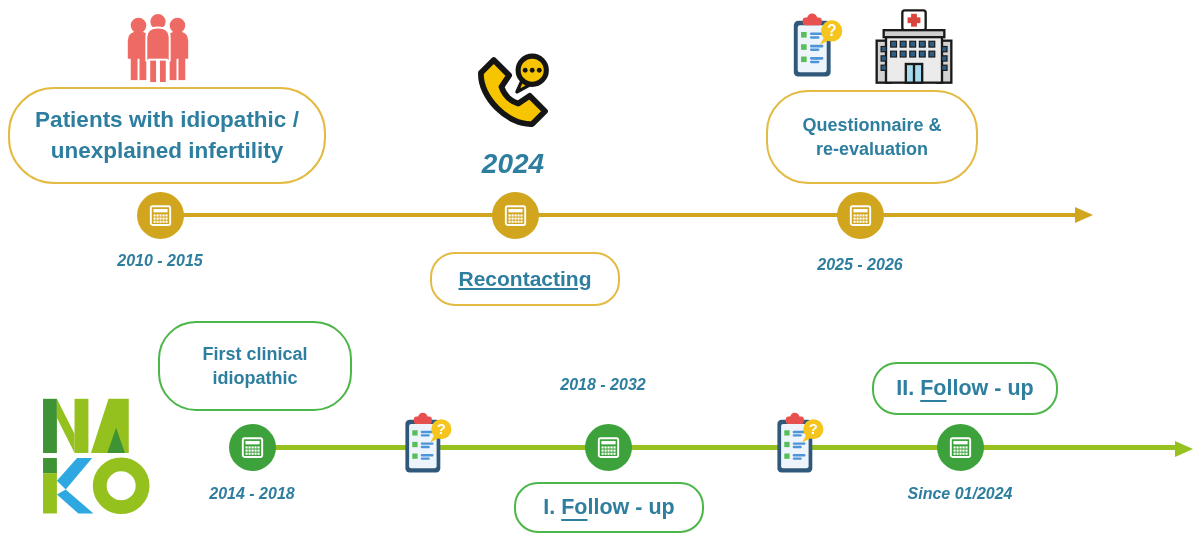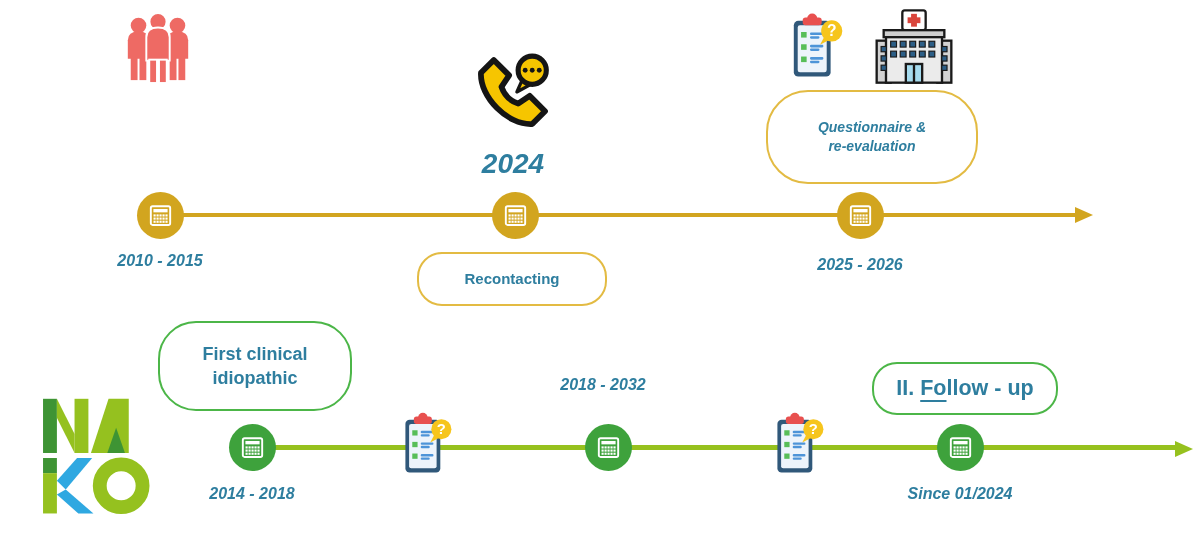--- a/index.html
+++ b/index.html
@@ -163,50 +163,56 @@
 
 <div class="canvas">
 
   <div class="tl-line gold-line" style="left:160px;top:213px;width:916px;"></div>
   <div class="arrow gold-arrow" style="left:1075px;top:207px;"></div>
 
   <svg class="abs" style="left:118px;top:10px;width:80px;height:74px;">
       <use href="#sym-people"></use>
     </svg>
 
+  <div class="pill pill-gold" style="left:8px;top:87px;width:314px;height:93px;border-radius:46px;font-size:22.5px;">
+    <div>
+      <span>Patients with idiopathic /</span><br>
+      <span>unexplained infertility</span>
+    </div>
+  </div>
 
   <div class="milestone gold-circle" style="left:137px;top:192px;">
     <svg class="cal">
         <use href="#sym-cal"></use>
       </svg>
   </div>
   <div class="date" style="left:55px;top:252px;">2010 - 2015</div>
 
   <svg class="abs" style="left:472px;top:50px;width:82px;height:84px;">
       <use href="#sym-phone"></use>
     </svg>
   <div class="date" style="left:408px;top:148px;font-size:28px;">2024</div>
 
   <div class="milestone gold-circle" style="left:492px;top:192px;">
     <svg class="cal">
         <use href="#sym-cal"></use>
       </svg>
   </div>
-  <div class="pill pill-gold" style="left:417px;top:252px;width:186px;height:50px;border-radius:25px;font-size:15px;">
+  <div class="pill pill-gold" style="left:430px;top:252px;width:186px;height:50px;border-radius:25px;font-size:21px;text-decoration:underline;">
     <span>Recontacting</span>
   </div>
 
   <svg class="abs" style="left:786px;top:10px;width:58px;height:73px;">
       <use href="#sym-clip"></use>
     </svg>
   <svg class="abs" style="left:872px;top:8px;width:84px;height:77px;">
       <use href="#sym-hospital"></use>
     </svg>
 
-  <div class="pill pill-gold" style="left:766px;top:90px;width:208px;height:90px;border-radius:42px;font-size:14px;font-style:italic;">
+  <div class="pill pill-gold" style="left:766px;top:90px;width:208px;height:90px;border-radius:42px;font-size:18px;">
     <div>
       <span>Questionnaire &amp;</span><br>
       <span>re-evaluation</span>
     </div>
   </div>
 
   <div class="milestone gold-circle" style="left:837px;top:192px;">
     <svg class="cal">
         <use href="#sym-cal"></use>
       </svg>
@@ -238,20 +244,25 @@
   <svg class="abs" style="left:398px;top:410px;width:55px;height:68px;">
       <use href="#sym-clip"></use>
     </svg>
 
   <div class="date" style="left:498px;top:376px;">2018 - 2032</div>
   <div class="milestone green-circle" style="left:585px;top:424px;">
     <svg class="cal">
         <use href="#sym-cal"></use>
       </svg>
   </div>
+  <div class="pill pill-green" style="left:514px;top:482px;width:186px;height:47px;border-radius:24px;font-size:21.5px;">
+    <div>
+      <span>I. </span><span class="sq">Fo</span><span>llow - up</span>
+    </div>
+  </div>
 
   <svg class="abs" style="left:770px;top:410px;width:55px;height:68px;">
       <use href="#sym-clip"></use>
     </svg>
 
   <div class="pill pill-green" style="left:872px;top:362px;width:182px;height:49px;border-radius:25px;font-size:21.5px;">
     <div>
       <span>II. </span><span class="sq">Fo</span><span>llow - up</span>
     </div>
   </div>

